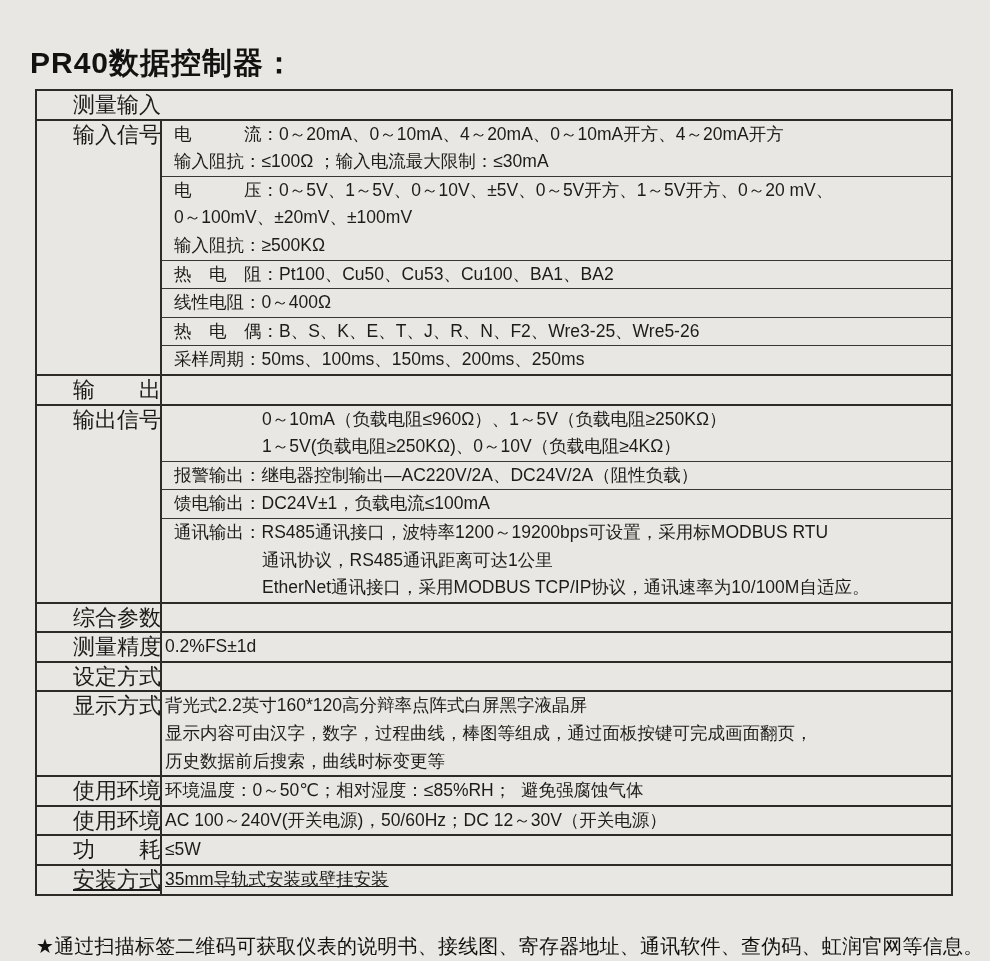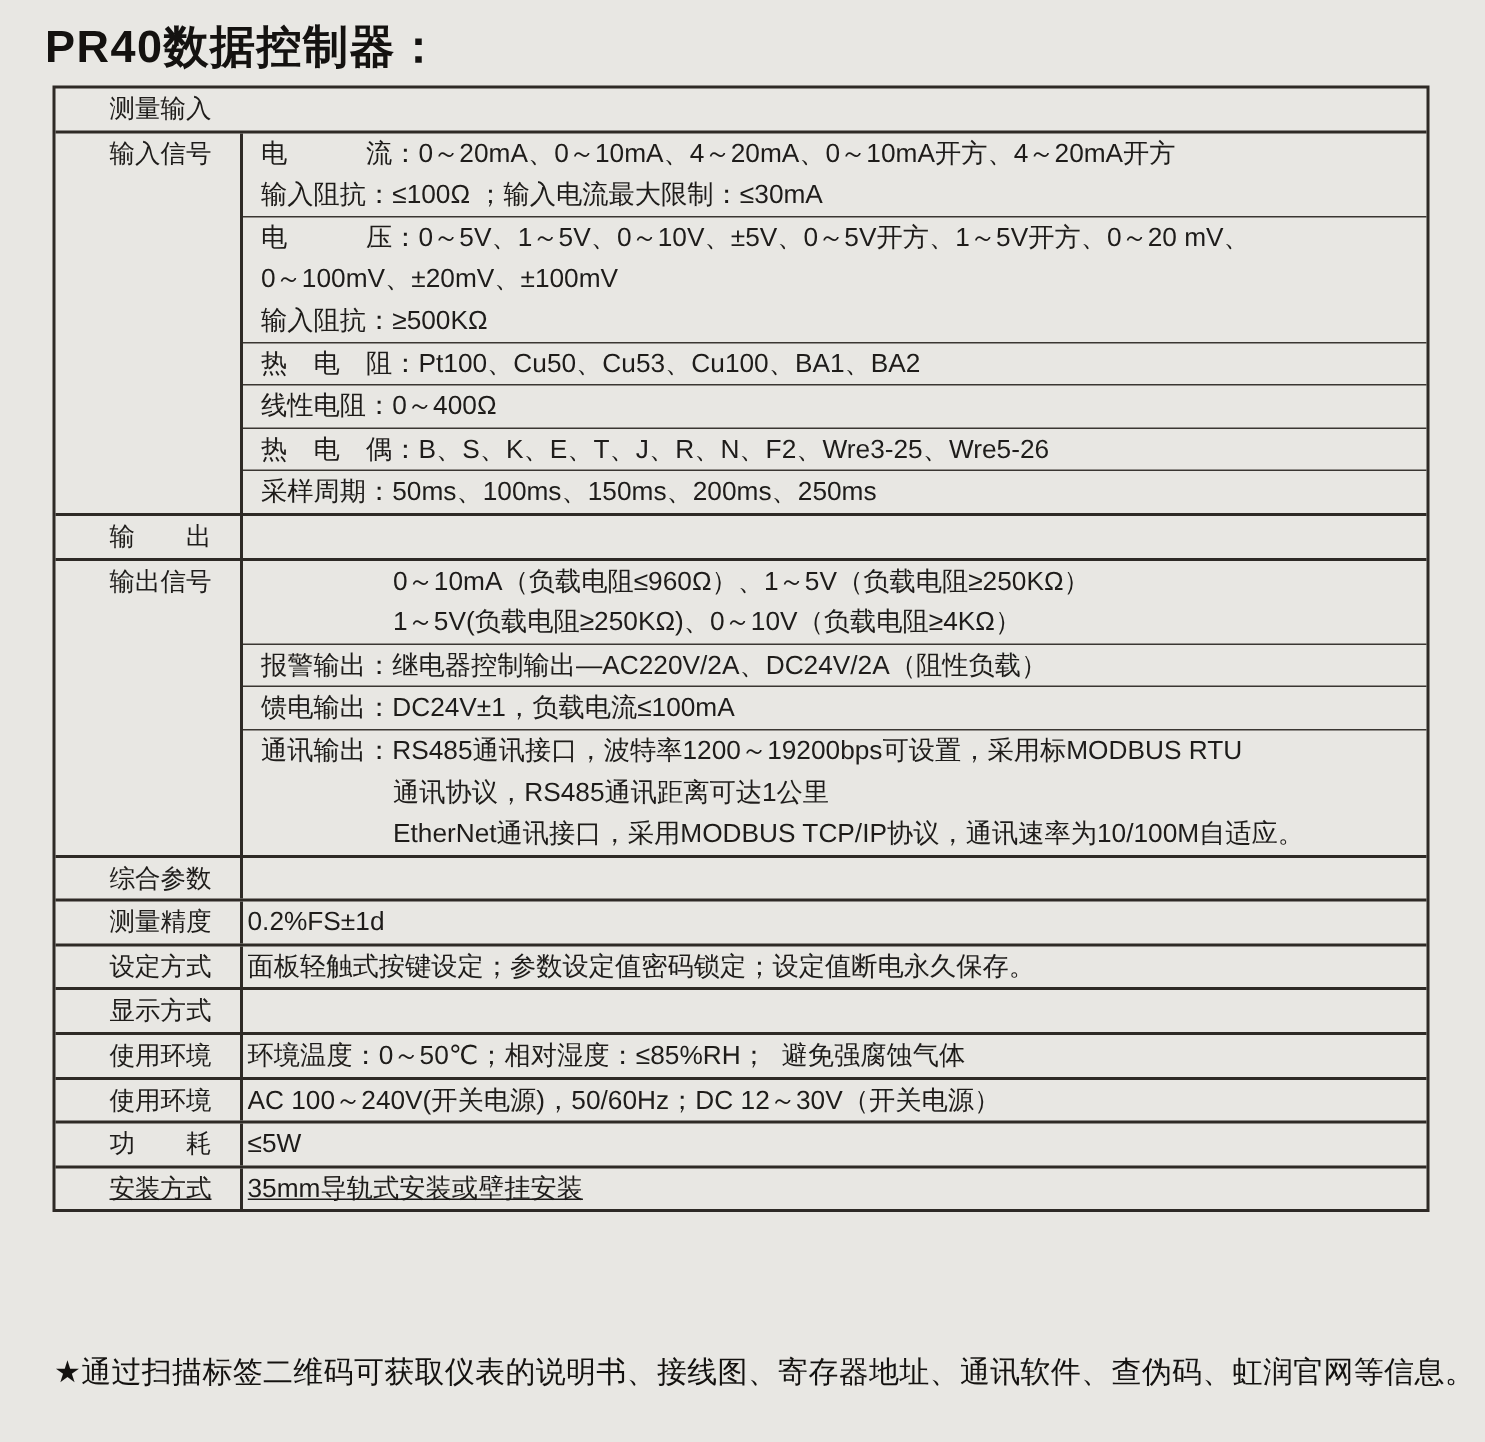--- a/index.html
+++ b/index.html
@@ -10,21 +10,21 @@
     --title: #141210;
   }
   * { margin: 0; padding: 0; box-sizing: border-box; }
   html, body {
     width: 990px; height: 961px;
     background: var(--bg);
     font-family: "Liberation Sans", "DejaVu Sans", sans-serif;
     color: var(--text);
     overflow: hidden;
   }
-  .screen { position: relative; width: 990px; height: 790px; background: var(--bg); }
+  .screen { position: relative; width: 990px; height: 790px; background: var(--bg); margin-top: 32px; }
 
   .page-title {
     position: absolute;
     left: 30px; top: 11px;
     font-size: 30px;
     font-weight: 600;
     letter-spacing: 1px;
     color: var(--title);
     white-space: pre;
   }
@@ -39,21 +39,21 @@
 
   .trow { display: flex; border-bottom: 2px solid var(--line); }
   .trow:last-child { border-bottom: 0; text-decoration: underline; }
 
   .label-cell {
     flex: 0 0 125px;
     width: 125px;
     border-right: 2px solid var(--line);
     padding-left: 36px;
     line-height: 27.6px;
-    font-size: 17px;
+    font-size: 22px;
     white-space: pre;
     overflow: hidden;
   }
   .label-cell.span-full { flex: 1 1 auto; width: auto; border-right: 0; }
 
   .value-cell, .value-col { flex: 1 1 auto; min-width: 0; }
   .value-cell { padding-left: 3px; }
 
   .subrow { border-bottom: 1.5px solid var(--line-thin); padding-left: 12px; }
   .subrow:last-child { border-bottom: 0; }
@@ -143,26 +143,28 @@
         <div class="value-cell empty-cell"></div>
       </div>
       <div class="trow">
         <div class="label-cell">测量精度</div>
         <div class="value-cell">
           <div class="line">0.2%FS±1d</div>
         </div>
       </div>
       <div class="trow">
         <div class="label-cell">设定方式</div>
-        <div class="value-cell">
-          <div class="line">面板轻触式按键设定；参数设定值密码锁定；设定值断电永久保存。</div>
-        </div>
       </div>
       <div class="trow">
         <div class="label-cell">显示方式</div>
+        <div class="value-cell">
+          <div class="line">背光式2.2英寸160*120高分辩率点阵式白屏黑字液晶屏</div>
+          <div class="line">显示内容可由汉字，数字，过程曲线，棒图等组成，通过面板按键可完成画面翻页，</div>
+          <div class="line">历史数据前后搜索，曲线时标变更等</div>
+        </div>
       </div>
       <div class="trow">
         <div class="label-cell">使用环境</div>
         <div class="value-cell">
           <div class="line">环境温度：0～50℃；相对湿度：≤85%RH；  避免强腐蚀气体</div>
         </div>
       </div>
       <div class="trow">
         <div class="label-cell">使用环境</div>
         <div class="value-cell">

